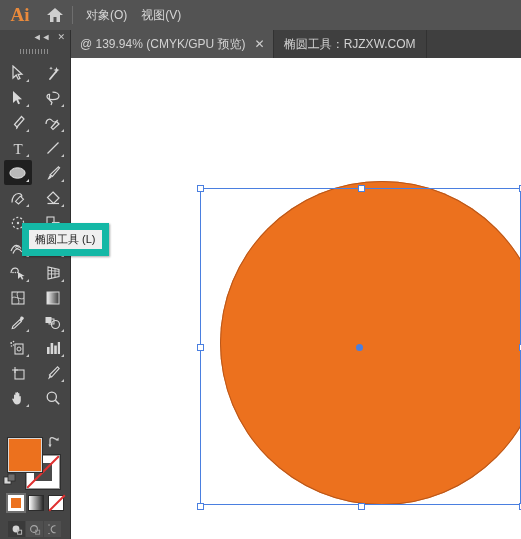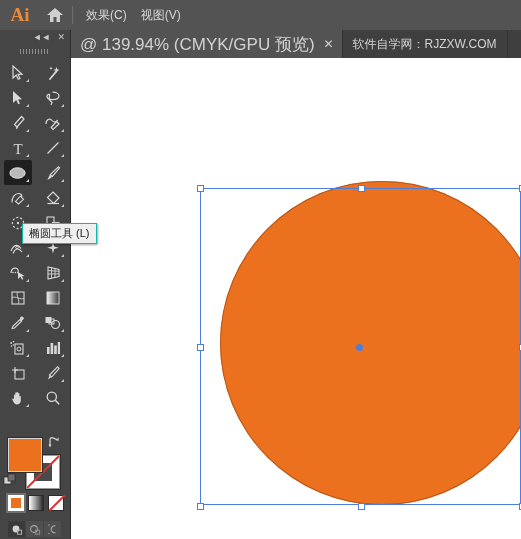--- a/index.html
+++ b/index.html
@@ -34,21 +34,21 @@
   
   .tabbar{
     position:absolute;left:0;top:30px;width:521px;height:28px;
     background:#3f3f3f;display:flex;align-items:stretch;
   }
   .tab{
     display:flex;align-items:center;background:#535353;
     padding:0 8px 0 10px;border-right:1px solid #323232;
     max-width:270px;
   }
-  .tab-label{color:#d2d2d2;font-size:17px;white-space:nowrap;overflow:hidden;}
+  .tab-label{color:#d2d2d2;font-size:12px;white-space:nowrap;overflow:hidden;}
   .tab-close{
     color:#cfcfcf;font-size:12px;margin-left:9px;line-height:1;cursor:default;
     font-family:"DejaVu Sans",sans-serif;
   }
   .tab-watermark{
     display:flex;align-items:center;padding:0 10px;border-right:1px solid #323232;
   }
   .tab-watermark span{color:#d2d2d2;font-size:12px;white-space:nowrap;}
 
   
@@ -119,21 +119,21 @@
   .tool.active{background:#1f1f1f;border-radius:2px;}
   .tool .corner{
     position:absolute;right:3px;bottom:3px;width:0;height:0;
     border-left:3px solid transparent;border-bottom:3px solid #c4c4c4;
   }
   .tool.active .corner{border-bottom-color:#dcdcdc;}
 
   
   .tooltip{
     position:absolute;left:22px;top:193px;
-    background:#efefef;border:1px solid #14b8a6;
+    background:#efefef;border:7px solid #14b8a6;
     color:#1d1d1d;font-size:11px;padding:2px 6px;white-space:nowrap;
     box-shadow:1px 1px 2px rgba(0,0,0,.35);z-index:40;
   }
 
   
   .colorzone{position:absolute;left:0;top:403px;width:70px;height:136px;}
   .fill-sw{
     position:absolute;left:8px;top:5px;width:34px;height:34px;
     background:#ec711e;border:1px solid #d8d8d8;box-sizing:border-box;
     box-shadow:0 0 0 1px #2e2e2e;
@@ -187,33 +187,33 @@
 
   <div class="menubar">
     <div class="ai-logo">Ai</div>
     <div class="home-btn">
       <svg width="18" height="16" viewBox="0 0 18 16">
         <path d="M9 1 L17 8 L14 8 L14 15 L10.5 15 L10.5 10 L7.5 10 L7.5 15 L4 15 L4 8 L1 8 Z" fill="#cfcfcf"></path>
       </svg>
     </div>
     <div class="menu-sep"></div>
     <div class="menu-items">
-      <div class="menu-item">效果(C)</div>
+      <div class="menu-item">对象(O)</div>
       <div class="menu-item">视图(V)</div>
     </div>
   </div>
 
   <div class="tabbar">
     <div style="width:70px;flex:0 0 70px;"></div>
     <div class="tab">
       <span class="tab-label">@ 139.94% (CMYK/GPU 预览)</span>
       <span class="tab-close">✕</span>
     </div>
     <div class="tab-watermark">
-      <span>软件自学网：RJZXW.COM</span>
+      <span>椭圆工具：RJZXW.COM</span>
     </div>
   </div>
 
   <div class="canvas-edge"></div>
   <div class="canvas-area">
     <div class="shape-circle"></div>
 
     <div class="selbox">
       <div class="handle h-tl"></div>
       <div class="handle h-tc"></div>

